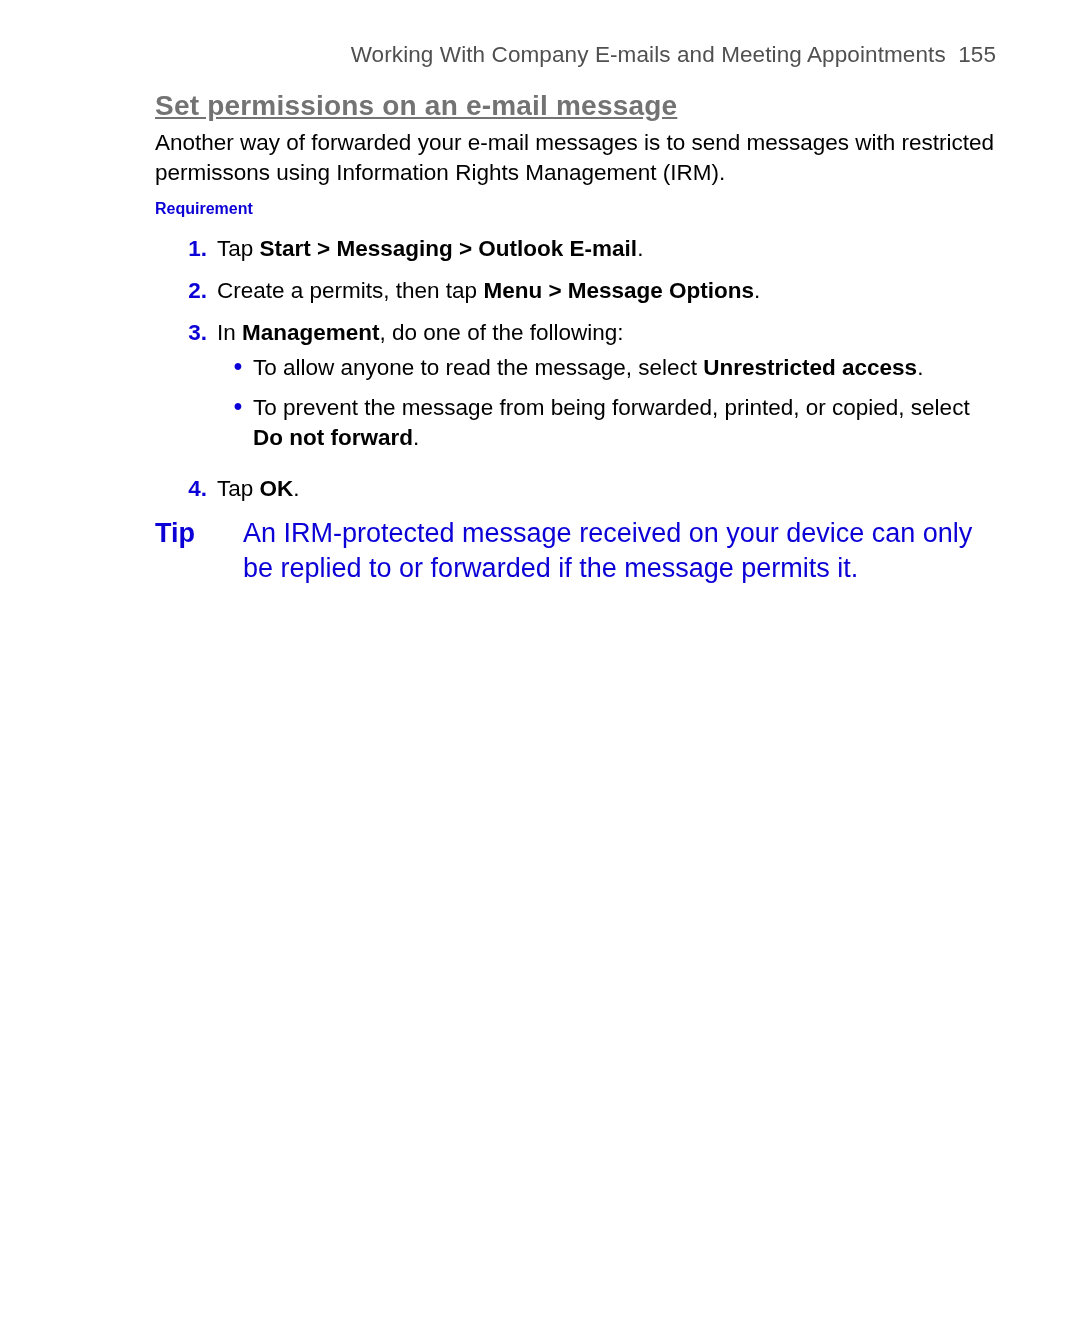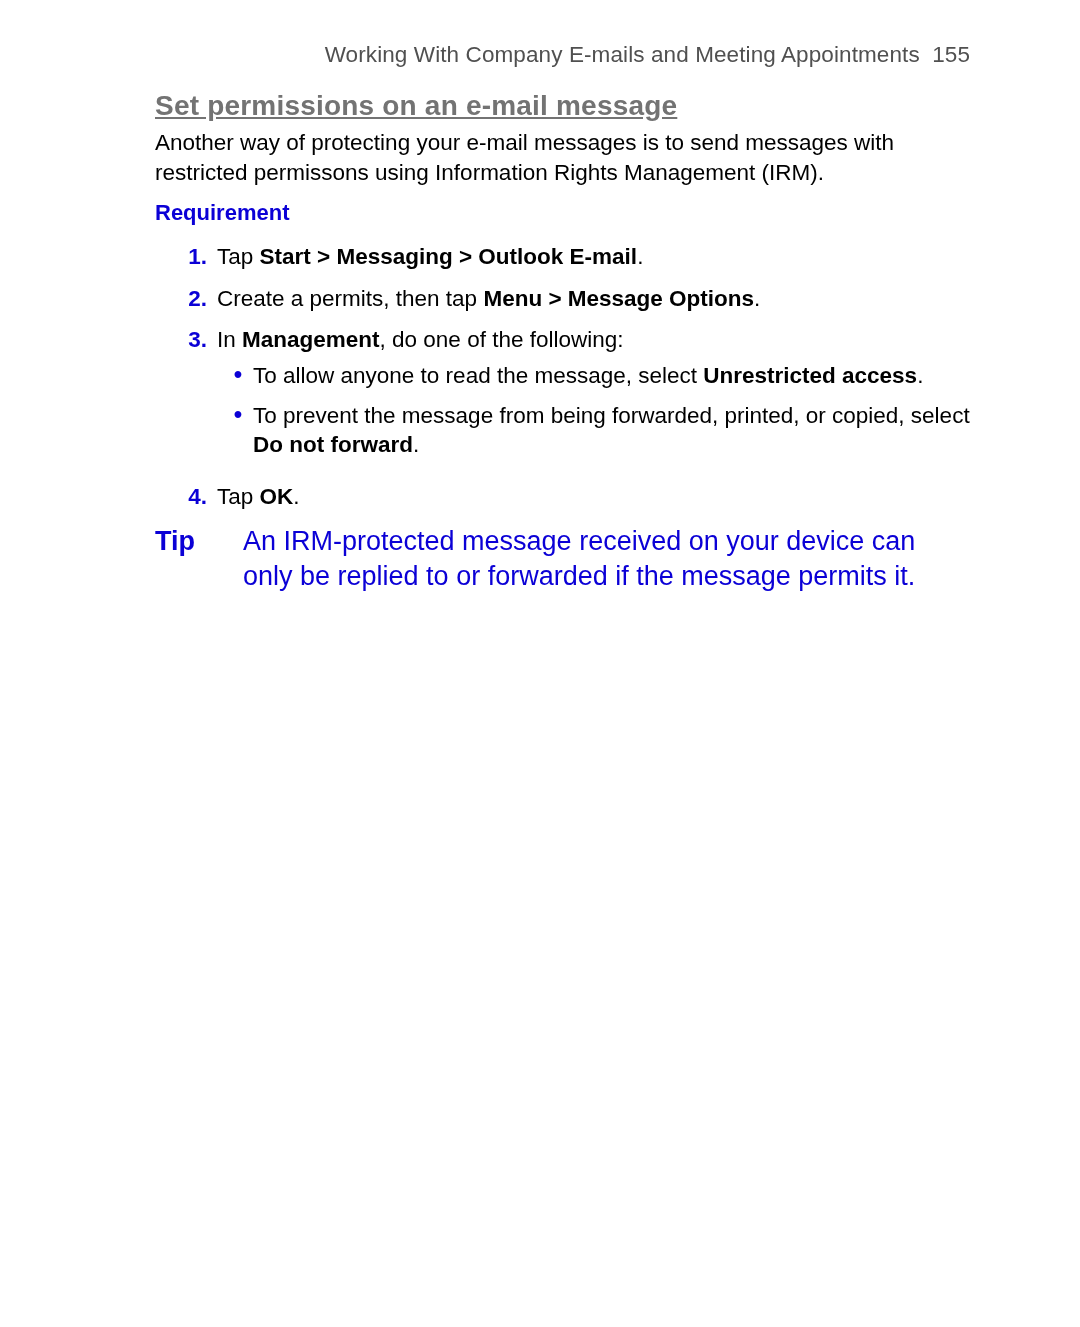--- a/index.html
+++ b/index.html
@@ -6,21 +6,21 @@
     margin: 0;
     padding: 0;
     width: 1080px;
     height: 1327px;
     background: #ffffff;
     font-family: "Segoe UI", "Myriad Pro", "Helvetica Neue", Arial, sans-serif;
     color: #000000;
   }
   .page {
     box-sizing: border-box;
-    padding: 42px 110px 40px 155px;
+    padding: 42px 84px 40px 155px;
   }
   .header-line {
     font-size: 22.5px;
     color: #505050;
     text-align: right;
     letter-spacing: 0.1px;
     margin-bottom: 22px;
   }
   .pg-num {
     margin-left: 6px;
@@ -35,21 +35,21 @@
   }
   p.intro {
     font-size: 22.5px;
     line-height: 1.32;
     margin: 0 0 12px 0;
     color: #000;
   }
   .req-row {
     display: flex;
     align-items: flex-start;
-    font-size: 22px;
+    font-size: 16px;
     line-height: 1.3;
     margin: 0 0 14px 0;
   }
   .req-label {
     color: #0b00d6;
     font-weight: 700;
     flex: 0 0 165px;
   }
   .req-text {
     color: #0b00d6;
@@ -126,21 +126,21 @@
 
 <div class="page">
 
   <div class="header-line">
     <span>Working With Company E-mails and Meeting Appointments</span>
     <span class="pg-num">155</span>
   </div>
 
   <h2 class="section-title">Set permissions on an e-mail message</h2>
 
-  <p class="intro">Another way of protecting your e-mail messages is to send messages with restricted permissons using Information Rights Management (IRM).</p>
+  <p class="intro">Another way of forwarded your e-mail messages is to send messages with restricted permissons using Information Rights Management (IRM).</p>
 
   <div class="req-row">
     <div class="req-label">Requirement</div>
   </div>
 
   <ol class="steps">
 
     <li>
       <span class="step-num">1.</span>
       <span class="step-text">

